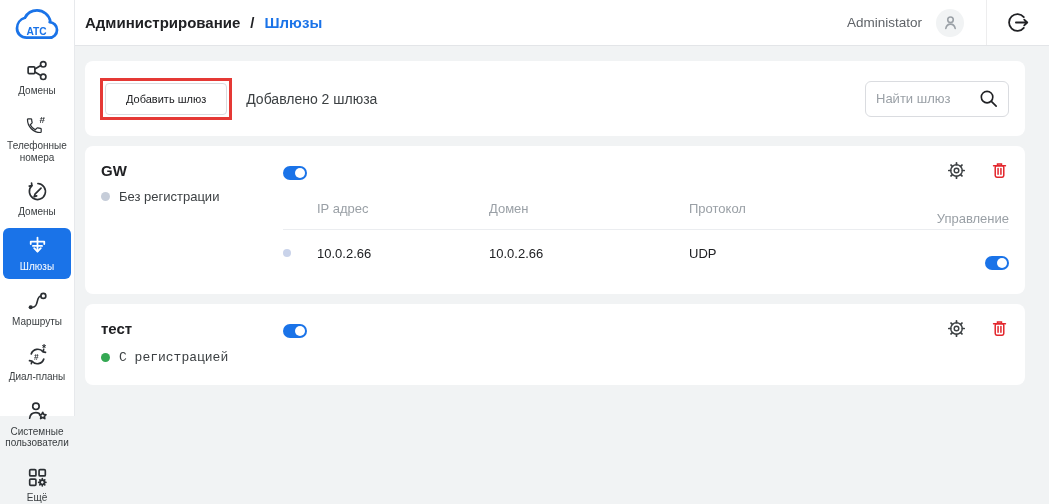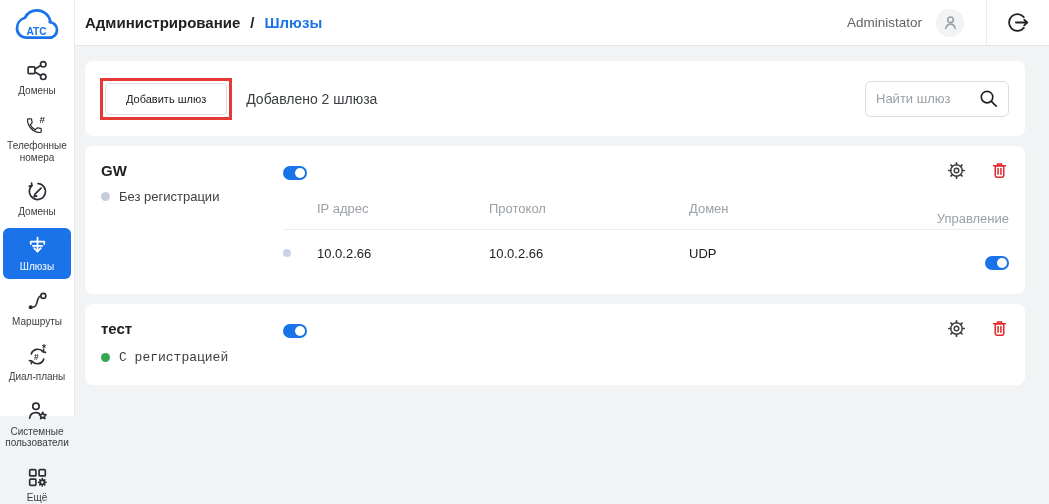--- a/index.html
+++ b/index.html
@@ -279,22 +279,22 @@
           <div class="gw-status-cell">
             <div class="gw-status">
               <span class="dot dot-muted"></span>
               <span>Без регистрации</span>
             </div>
           </div>
           <div class="gw-table">
             <div class="t-head">
               <span></span>
               <span>IP адрес</span>
+              <span>Домен</span>
               <span>Протокол</span>
-              <span>Домен</span>
               <span class="col-mgmt">Управление</span>
             </div>
             <div class="t-row">
               <span class="dot dot-row"></span>
               <span>10.0.2.66</span>
               <span>10.0.2.66</span>
               <span>UDP</span>
               <button class="toggle col-mgmt"></button>
             </div>
           </div>

